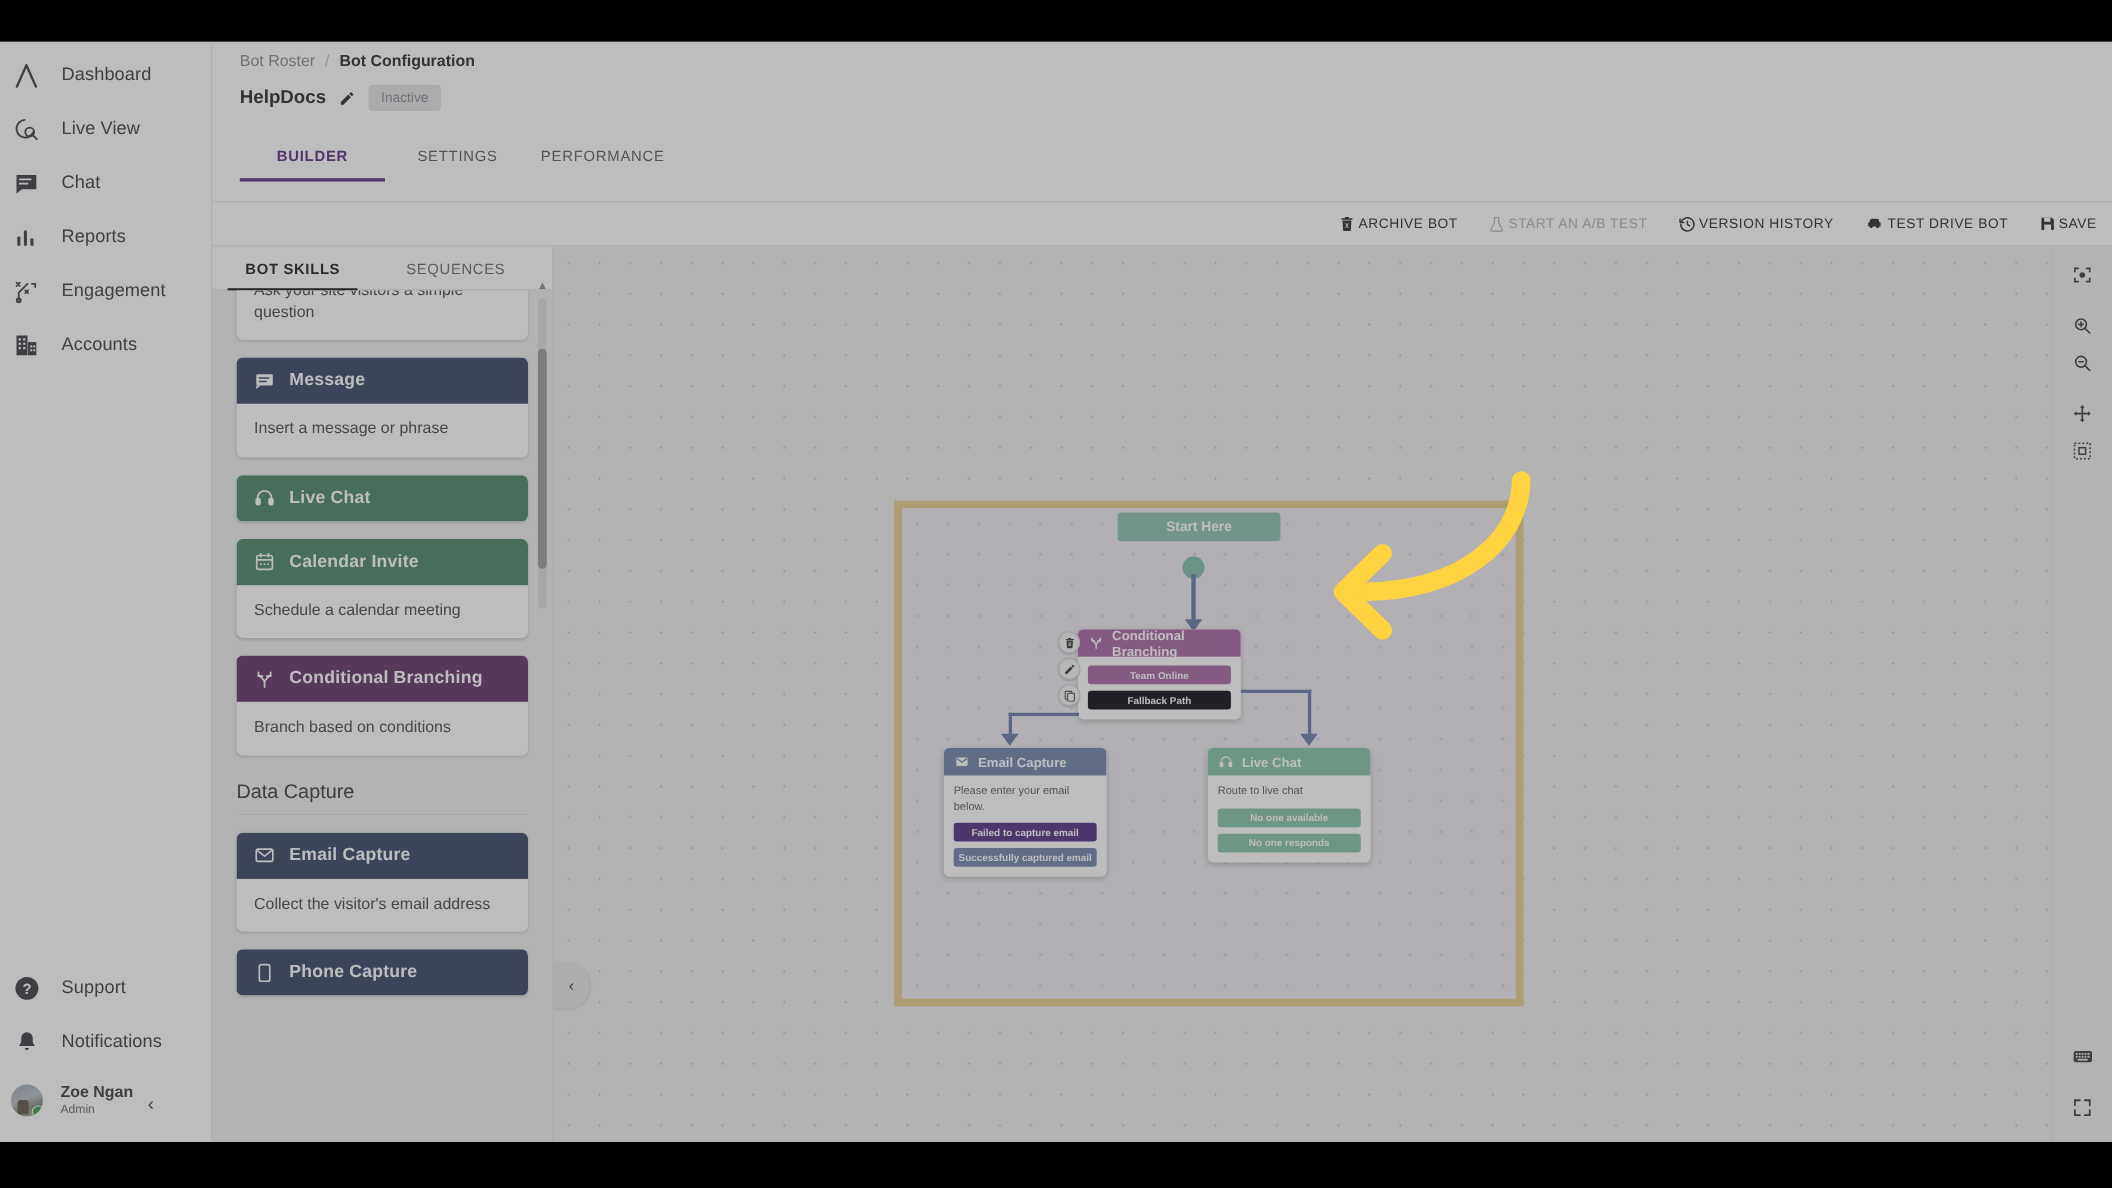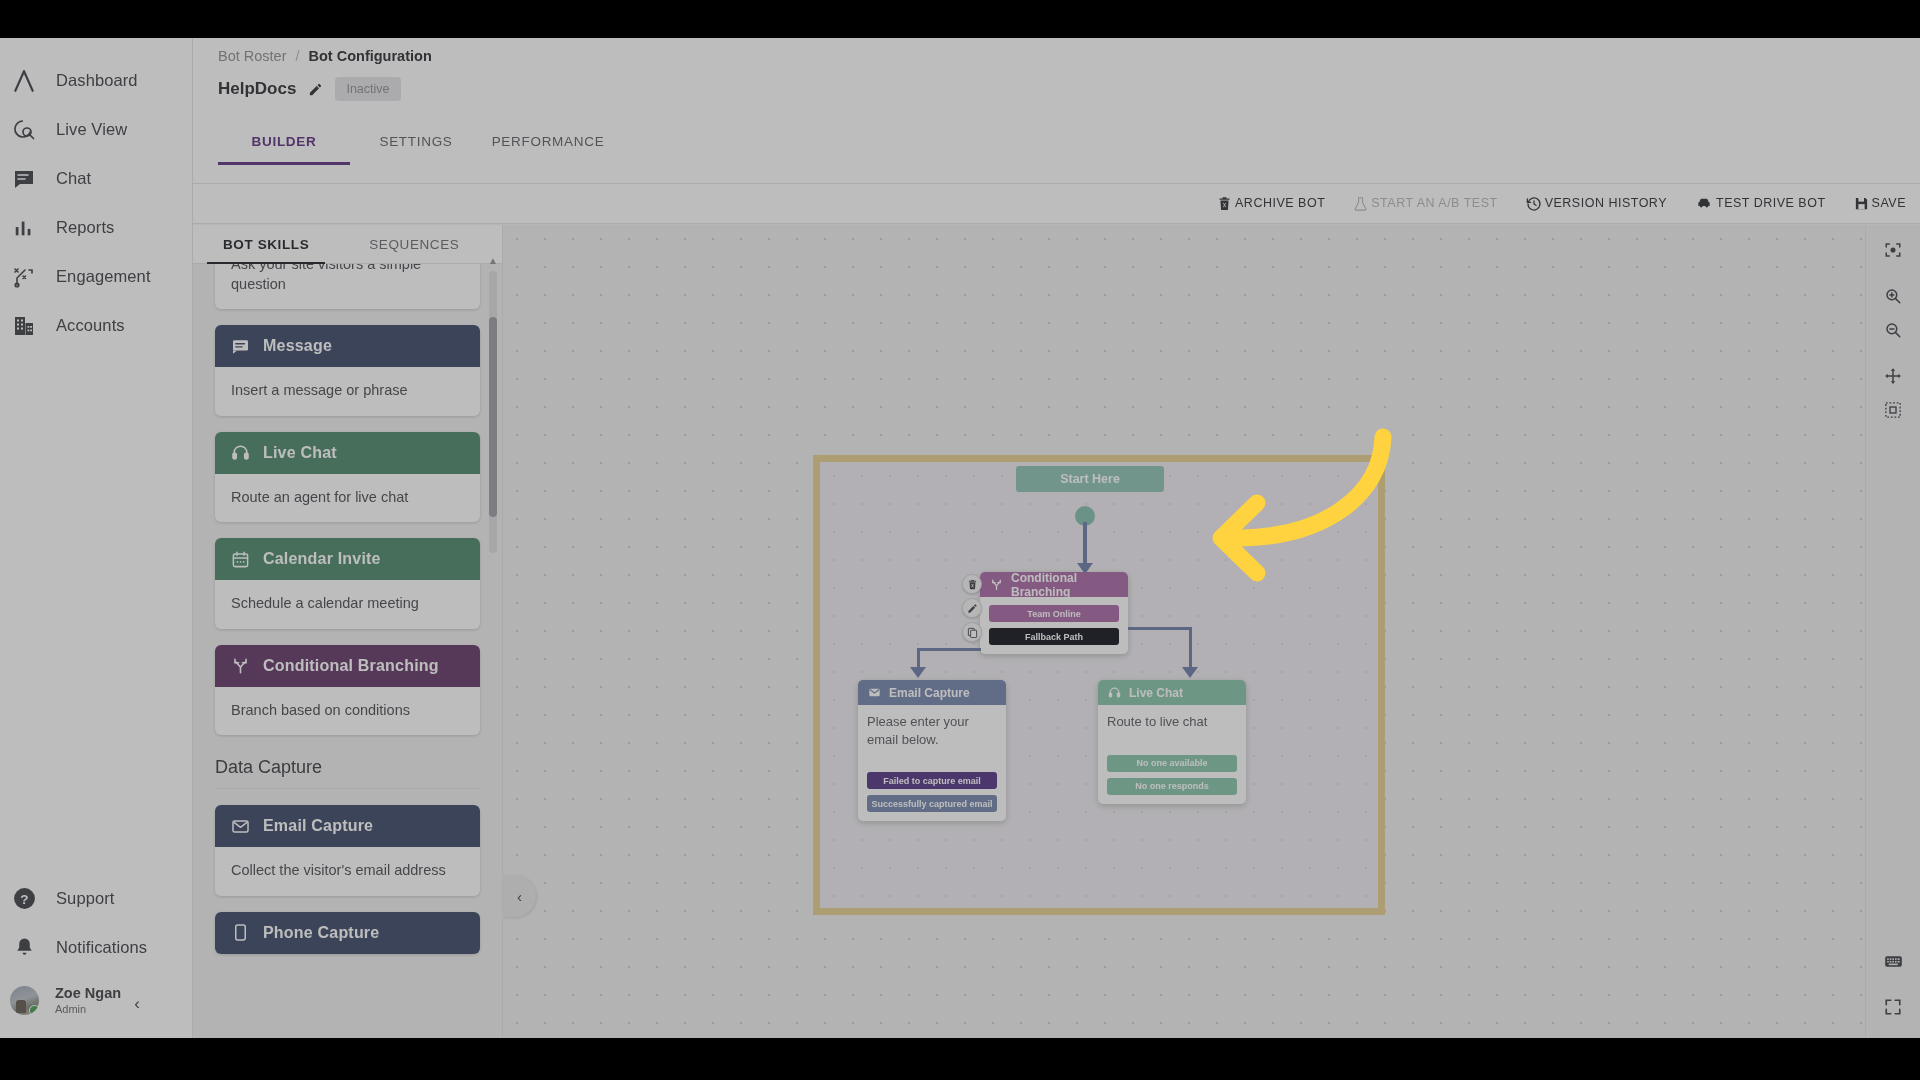--- a/index.html
+++ b/index.html
@@ -35,21 +35,21 @@
     height: 49px; padding-left: 10px; gap: 18px;
     cursor: pointer;
   }
   .nav-icon {
     width: 28px; height: 28px;
     display: flex; align-items: center; justify-content: center;
     color: #3f4450; flex: 0 0 28px;
   }
   .nav-icon svg { display:block; }
   .nav-label { font-size: 16.5px; color: #3f4450; letter-spacing: .1px; }
-  .nav-top { padding-top: 18px; }
+  .nav-top { padding-top: 6px; }
   .nav-bottom { position: absolute; bottom: 10px; left: 0; width: 100%; }
   .user-row { display:flex; align-items:center; height: 56px; padding-left:10px; gap:16px; cursor:pointer;}
   .avatar {
     position: relative; width: 29px; height: 29px; border-radius: 50%;
     background: linear-gradient(160deg,#8fa9c8 0%, #b5c3cf 45%, #7d8f74 70%, #c6b79b 100%);
     overflow: hidden; flex: 0 0 29px;
   }
   .avatar::after{
     content:""; position:absolute; left:6px; bottom:2px; width:10px; height:13px;
     background:#6b5c47; border-radius: 3px 3px 0 0;
@@ -230,21 +230,21 @@
     box-shadow: 0 2px 6px rgba(0,0,0,.2);
     cursor: pointer;
   }
   .card-head {
     display:flex; align-items:center; gap:8px;
     padding: 0 10px; height: 25px;
     color:#fff; font-size: 12px; font-weight: 700;
   }
   .card-head svg { display:block; }
   .card-body { padding: 8px 9px 9px 9px; }
-  .card-text { font-size: 13px; color:#5a5f6b; line-height:1.35; margin-bottom: 24px;}
+  .card-text { font-size: 10px; color:#5a5f6b; line-height:1.35; margin-bottom: 8px;}
   .pill {
     height: 17px; border-radius: 3px; margin-bottom: 6px;
     display:flex; align-items:center; justify-content:center;
     color:#fff; font-size: 9px; font-weight:600;
   }
   .pill:last-child { margin-bottom: 0; }
 
   
   .node-cond { left: 160px; top: 110px; width: 148px; }
   .cond-tools {
@@ -511,21 +511,20 @@
             <div class="skill-head" style="background:#179b5e">
               <span>
                 <svg width="19" height="19" viewBox="0 0 24 24" fill="none" stroke="currentColor" stroke-width="2">
                     <path d="M4 14v-2a8 8 0 0 1 16 0v2" stroke-linecap="round"></path>
                     <rect x="2.5" y="13" width="4.2" height="7" rx="1.6" fill="currentColor"></rect>
                     <rect x="17.3" y="13" width="4.2" height="7" rx="1.6" fill="currentColor"></rect>
                   </svg>
               </span>
               <span>Live Chat</span>
             </div>
-            <div class="skill-body">Route an agent for live chat</div>
           </div>
 
           <div class="skill-card">
             <div class="skill-head" style="background:#179b5e">
               <span>
                 <svg width="19" height="19" viewBox="0 0 24 24" fill="none" stroke="currentColor" stroke-width="1.9">
                     <rect x="3" y="5" width="18" height="16" rx="2.2"></rect>
                     <path d="M3 10h18"></path>
                     <path d="M7.5 3v3.5M16.5 3v3.5" stroke-linecap="round"></path>
                     <circle cx="8" cy="15" r="1.1" fill="currentColor" stroke="none"></circle>

